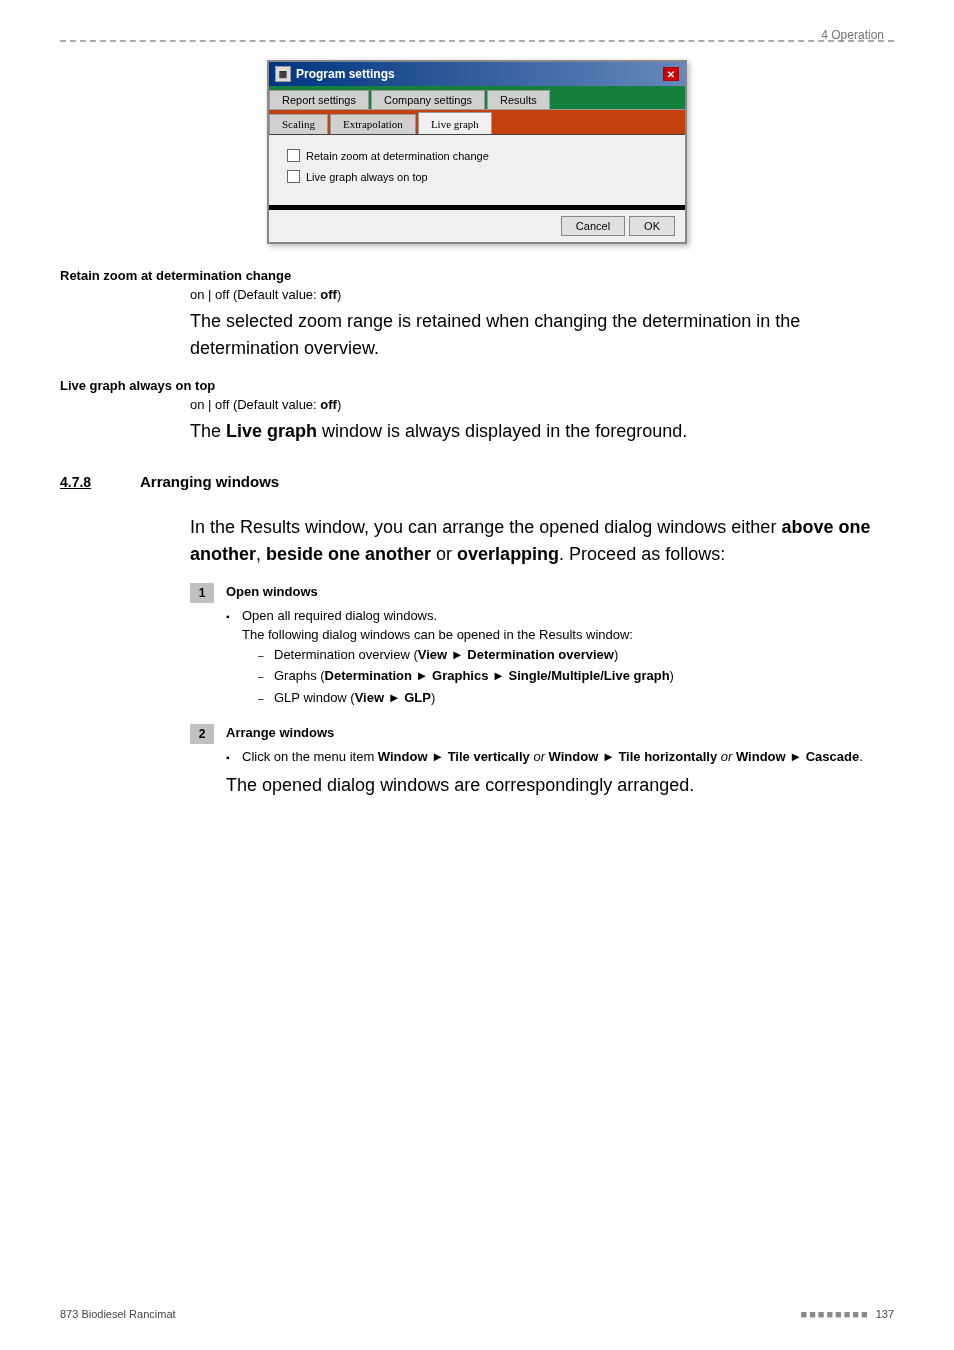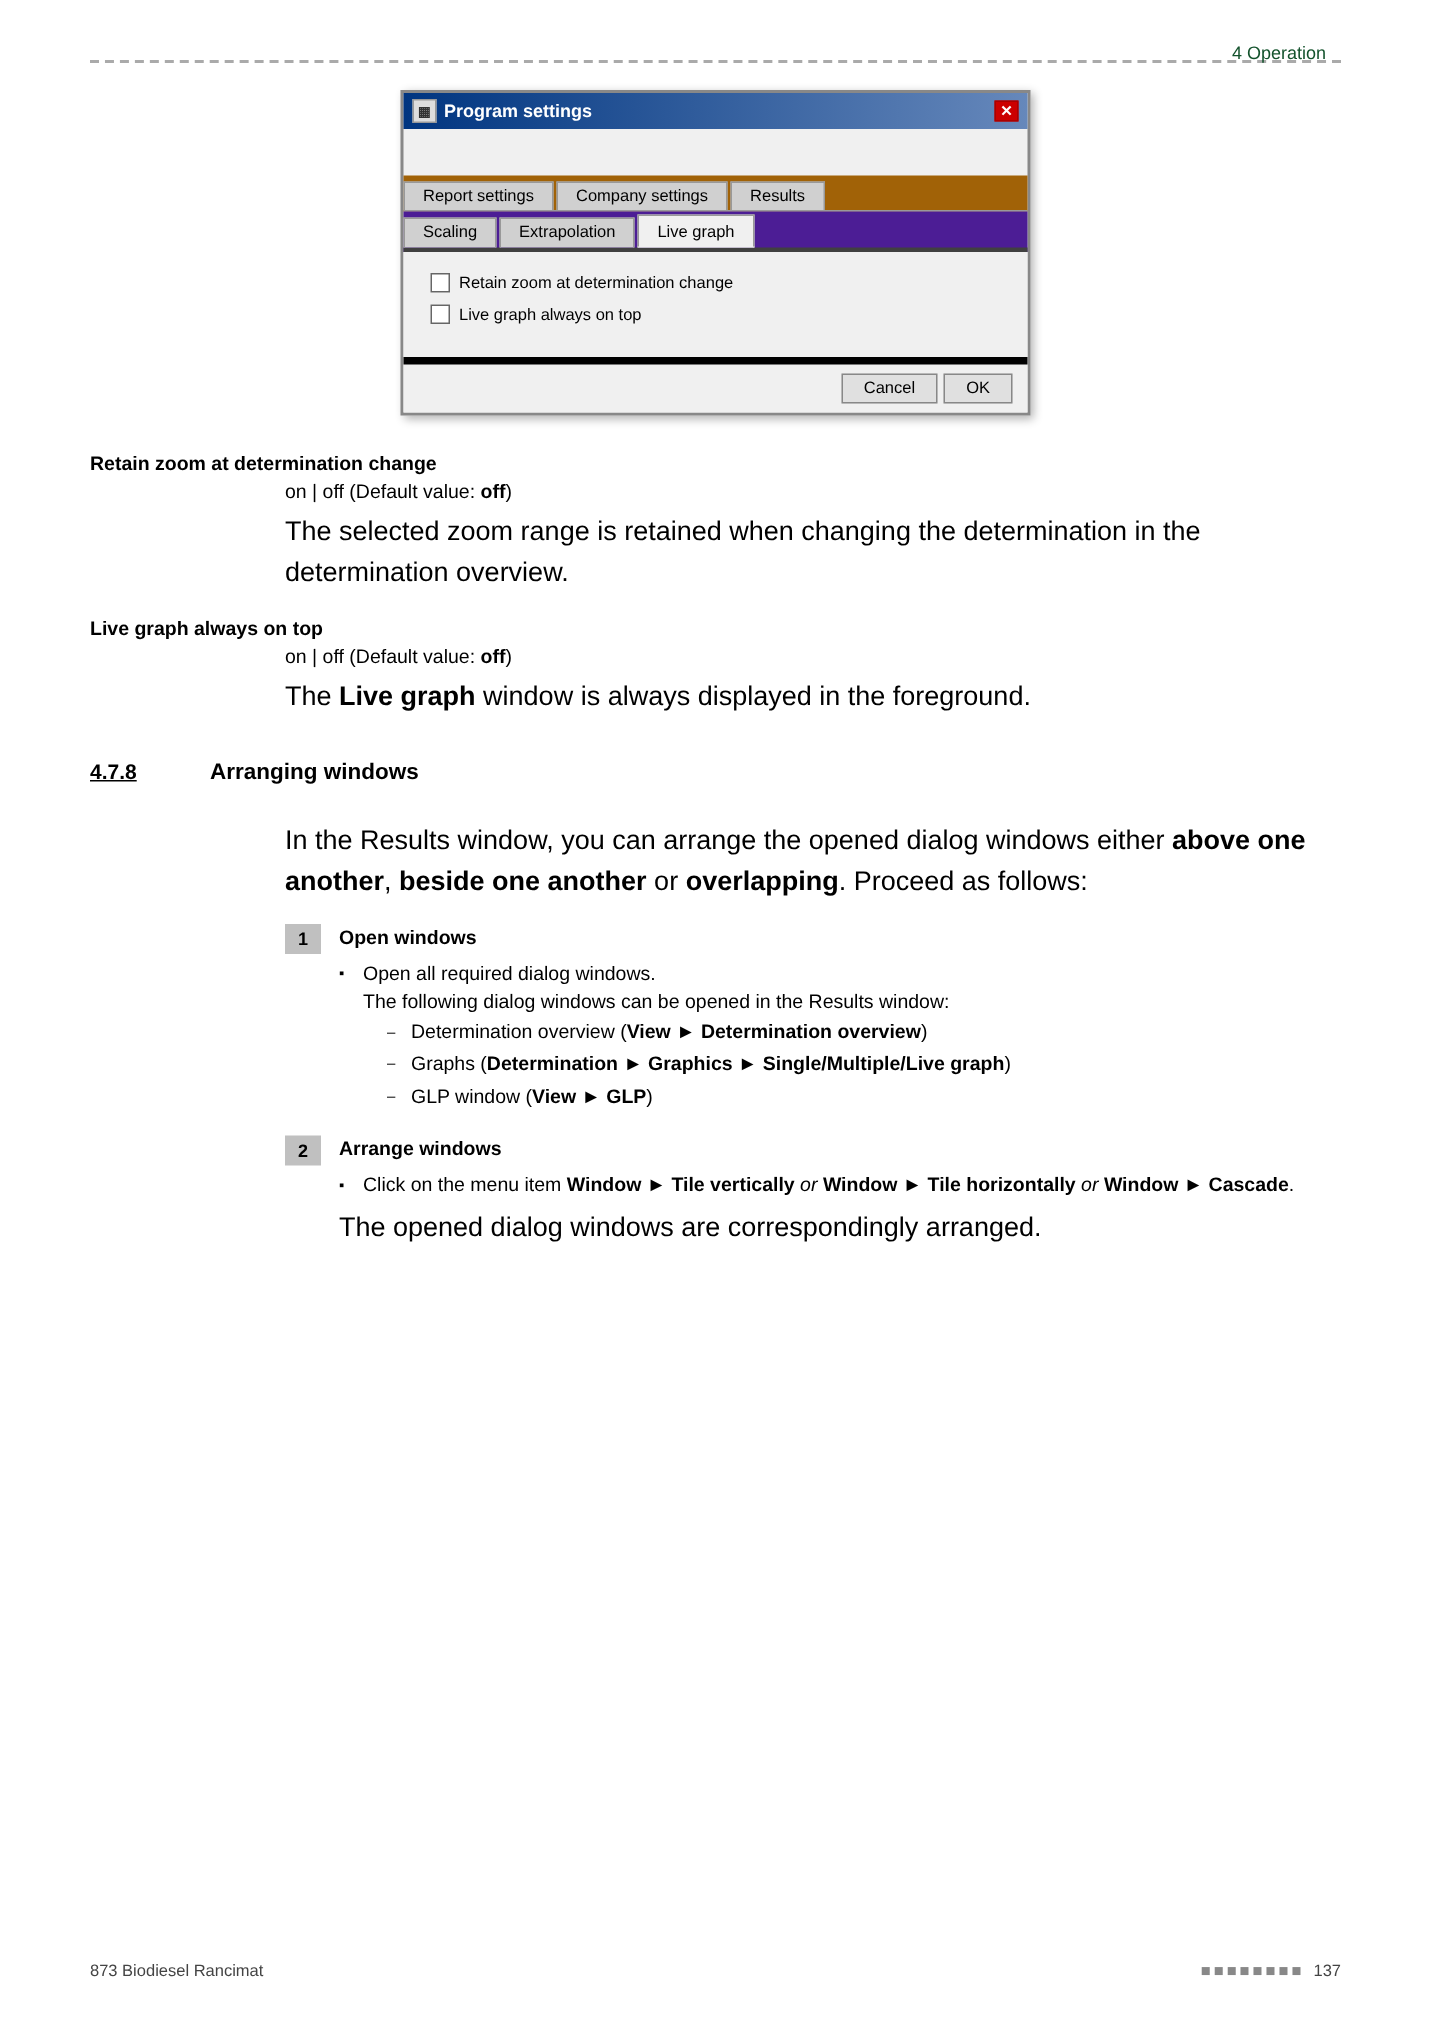--- a/index.html
+++ b/index.html
@@ -21,21 +21,21 @@
       right: 60px;
       border-top: 2px dashed #aaa;
     }
 
     
     .page-header {
       position: absolute;
       top: 28px;
       right: 70px;
       font-size: 12px;
-      color: #14532d;
+      color: #737373;
     }
 
     
     .main-content {
       position: absolute;
       top: 60px;
       left: 60px;
       right: 60px;
       bottom: 40px;
     }
@@ -92,24 +92,23 @@
       display: flex;
       align-items: center;
       justify-content: center;
       font-size: 10px;
       font-weight: bold;
       cursor: pointer;
     }
 
     .dialog-tabs-row1 {
       display: flex;
-      background: #a16207;
+      background: #15803d;
       border-bottom: 1px solid #999;
       padding-top: 2px;
-      margin-top: 31px;
     }
 
     .dialog-tab {
       padding: 3px 12px;
       font-size: 11px;
       background: #d0d0d0;
       border: 1px solid #999;
       border-bottom: none;
       margin-right: 2px;
       margin-top: 2px;
@@ -118,23 +117,24 @@
 
     .dialog-tab.active {
       background: #f0f0f0;
       border-bottom: 1px solid #f0f0f0;
       margin-top: 0;
       padding-top: 5px;
     }
 
     .dialog-tabs-row2 {
       display: flex;
-      background: #4c1d95;
-      border-bottom: 3px solid #404040;
+      background: #c2410c;
+      border-bottom: 1px solid #404040;
       padding-top: 2px;
+      font-family: Liberation Serif, serif;
     }
 
     .dialog-body {
       background: #f0f0f0;
       padding: 14px 18px;
     }
 
     .checkbox-row {
       display: flex;
       align-items: center;

